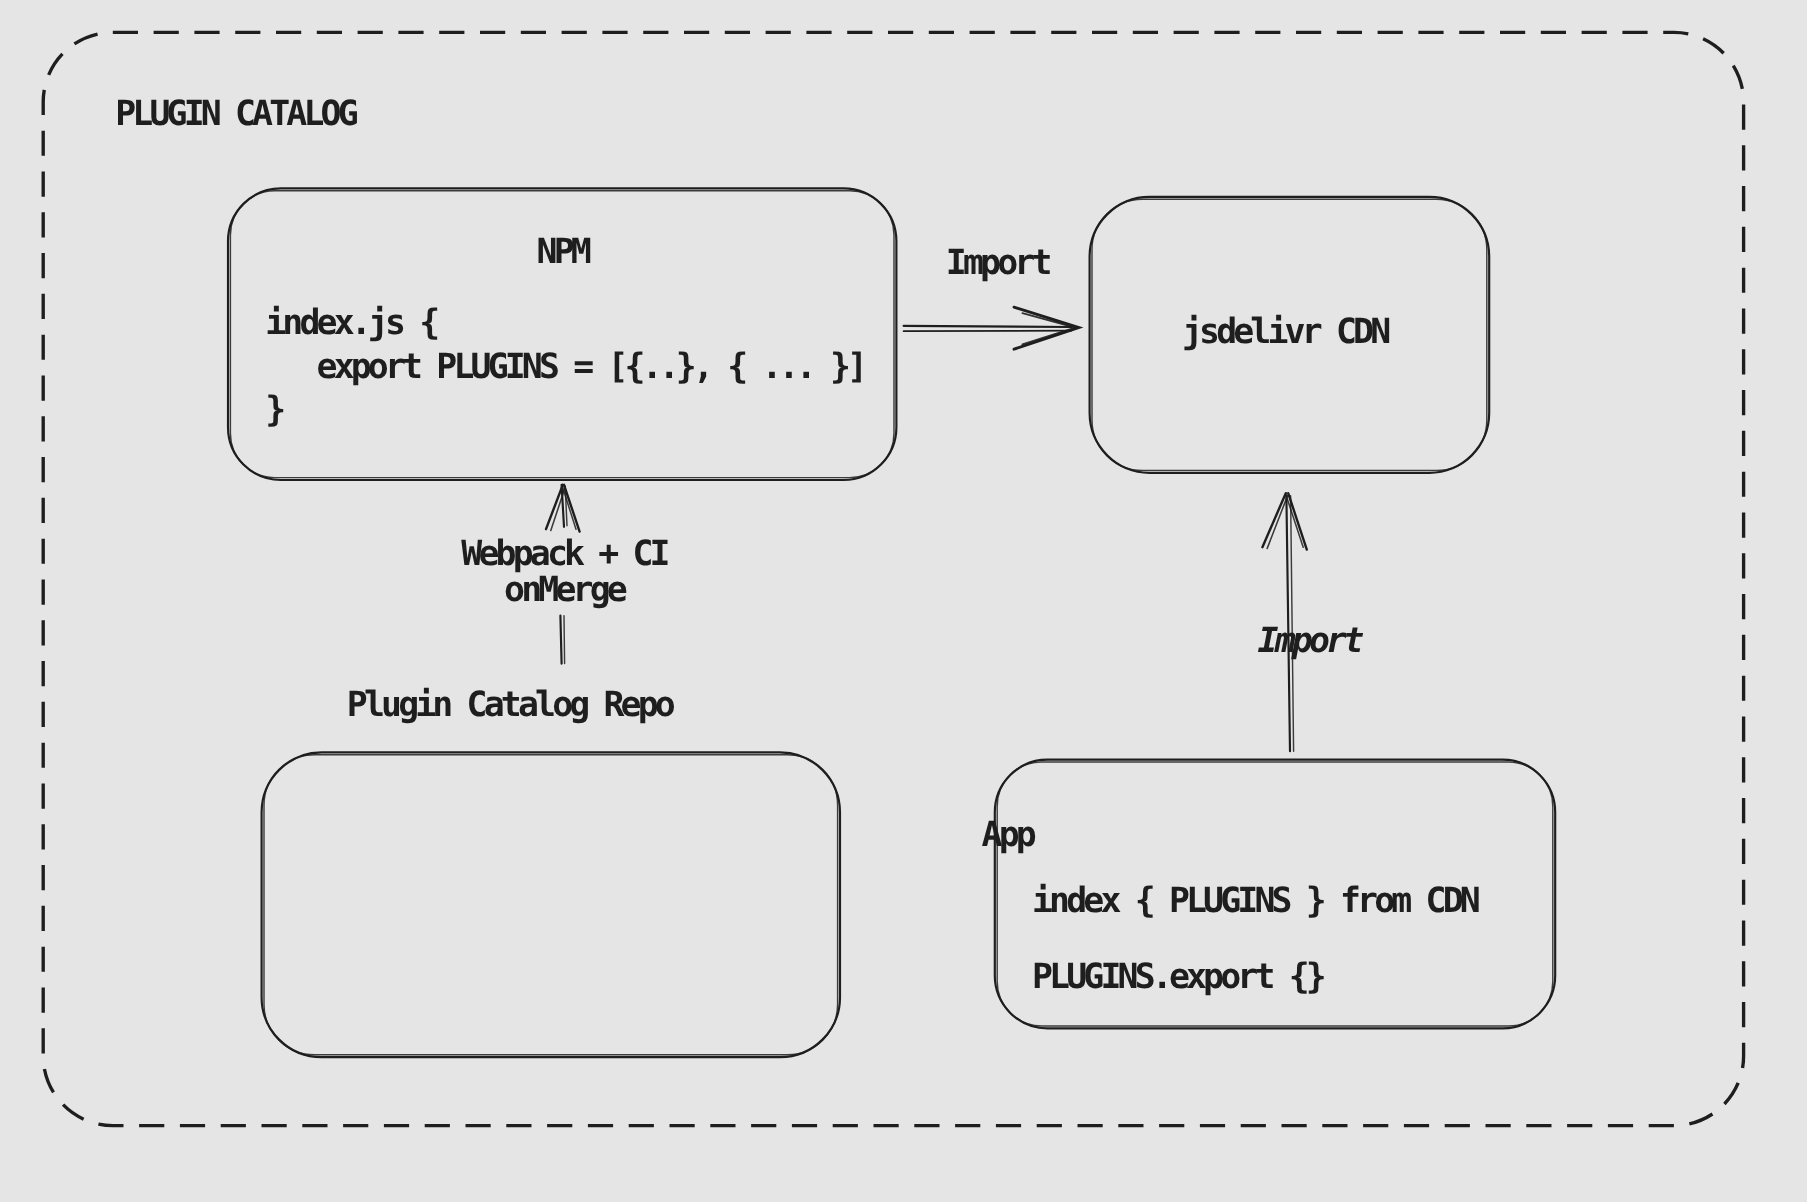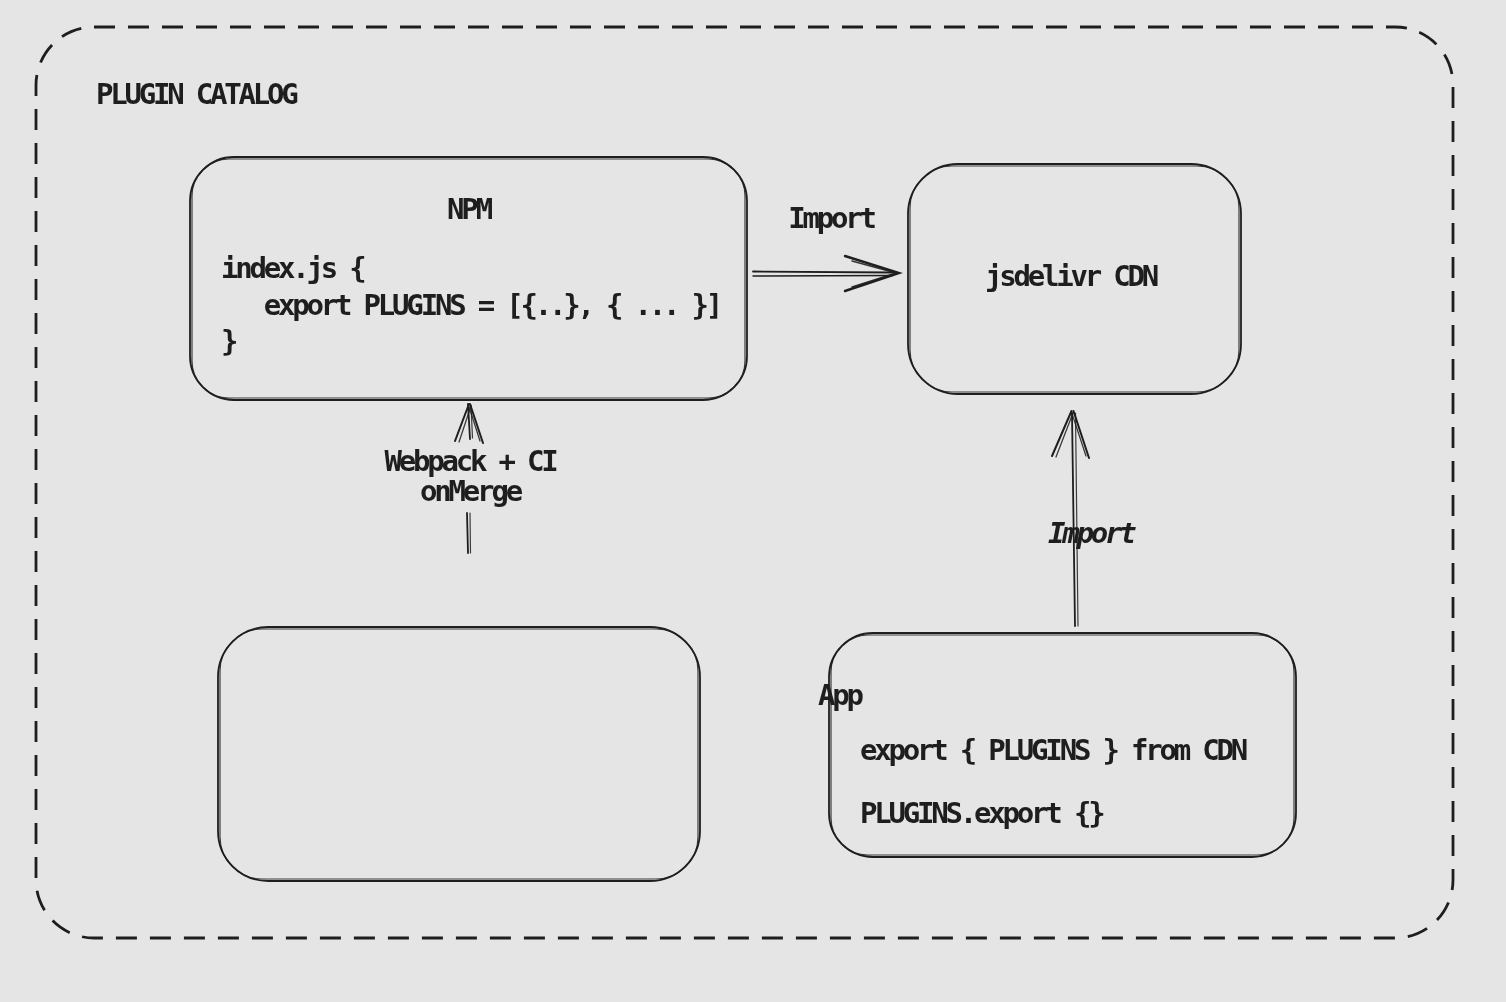--- a/index.html
+++ b/index.html
@@ -95,20 +95,21 @@
    export PLUGINS = [{..}, { ... }]
 }</div>
 
   <div class="t center" style="left:771px; top:200px; width:120px;">Import</div>
 
   <div class="t center" style="left:908px; top:258px; width:301px;padding-left:24px;">jsdelivr CDN</div>
 
   <div class="t center" style="left:350px; top:446px; width:240px; line-height:30px;">Webpack + CI
 onMerge</div>
 
+  <div class="t" style="left:289px; top:569px;">Plugin Catalog Repo</div>
 
   <div class="t" style="left:818px; top:677px;">App</div>
-  <div class="t" style="left:860px; top:732px;">export { PLUGINS } from CDN</div>
+  <div class="t" style="left:860px; top:732px;">index { PLUGINS } from CDN</div>
   <div class="t" style="left:860px; top:795px;">PLUGINS.export {}</div>
 
   <div class="t" style="left:1048px; top:515px;font-style:italic;">Import</div>
 
 </div>
 
 </body></html>

